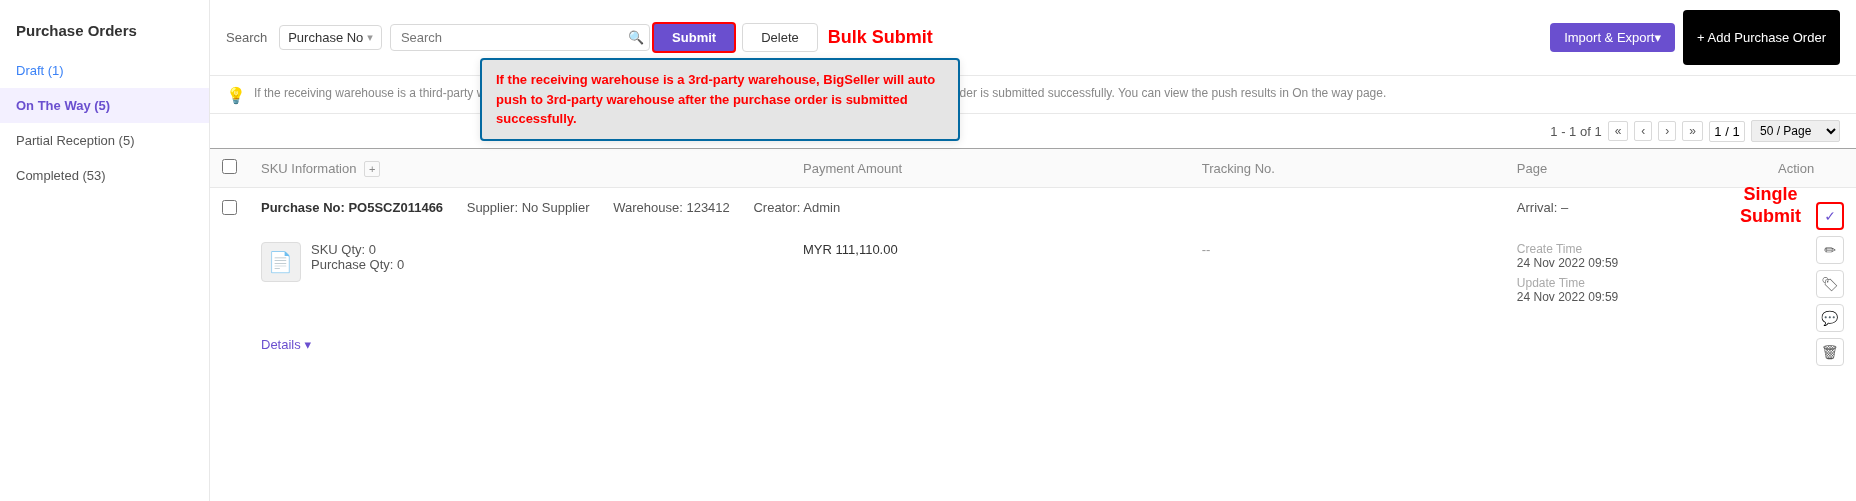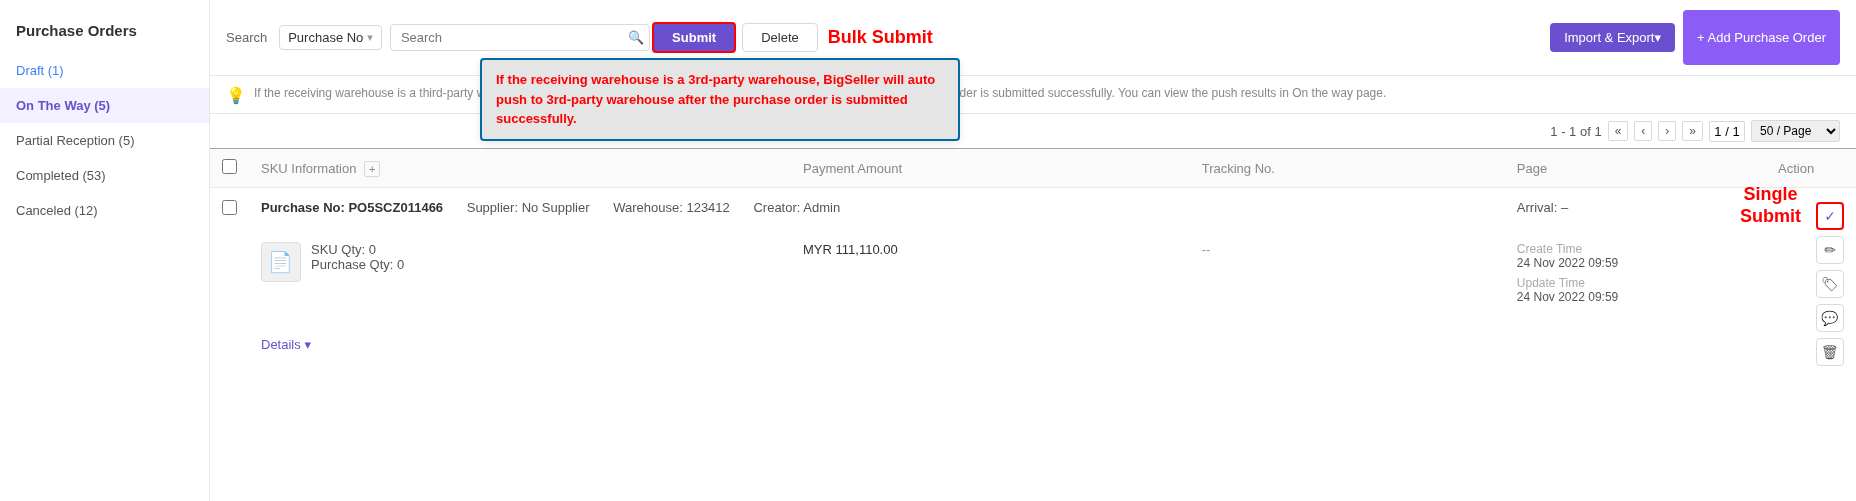--- a/index.html
+++ b/index.html
@@ -108,21 +108,21 @@
       border: none;
       border-radius: 4px;
       padding: 7px 14px;
       font-size: 13px;
       cursor: pointer;
       display: flex;
       align-items: center;
       gap: 0;
     }
     .btn-add {
-      background: #8b5cf6;
+      background: #000000;
       color: #fff;
       border: none;
       border-radius: 4px;
       padding: 20px 14px;
       font-size: 13px;
       cursor: pointer;
     }
 
     
     .info-banner {
@@ -294,21 +294,20 @@
   </style>
 </head>
 <body>
 
 <div class="sidebar">
   <div class="sidebar-title">Purchase Orders</div>
   <div class="sidebar-item draft">Draft (1)</div>
   <div class="sidebar-item active">On The Way (5)</div>
   <div class="sidebar-item">Partial Reception (5)</div>
   <div class="sidebar-item">Completed (53)</div>
-  <div class="sidebar-item">Canceled (12)</div>
 </div>
 
 <div class="main">
 
   <div class="toolbar">
     <span class="toolbar-search-label">Search</span>
 
     <div class="toolbar-select-wrap">
       <span>Purchase No</span>
       <span class="chevron">▾</span>

